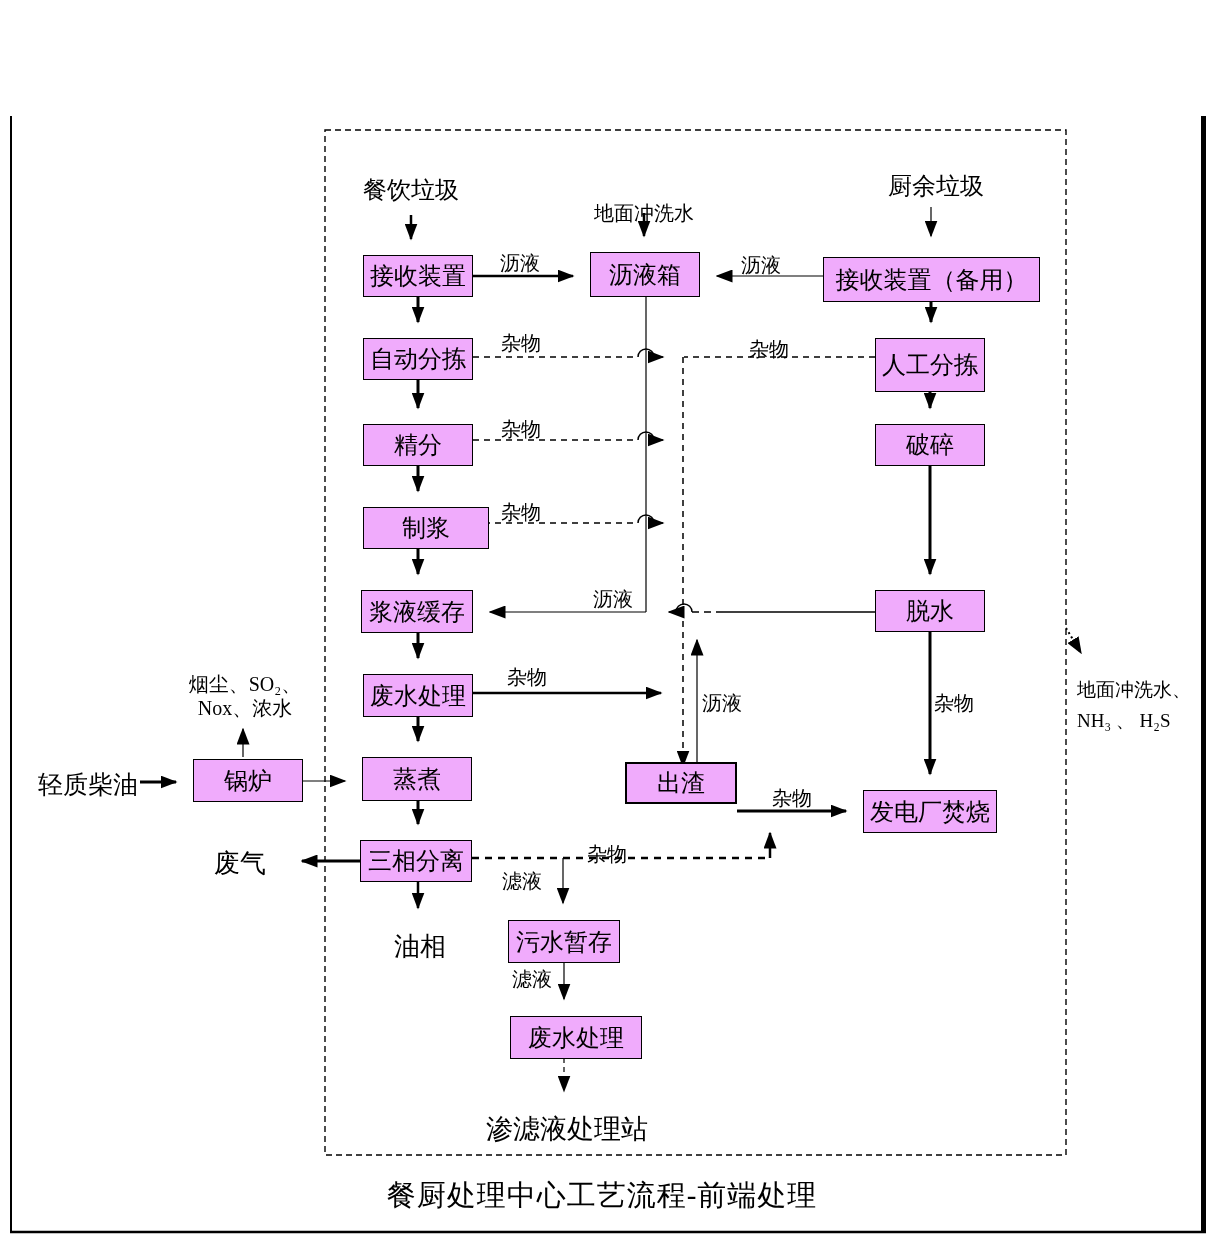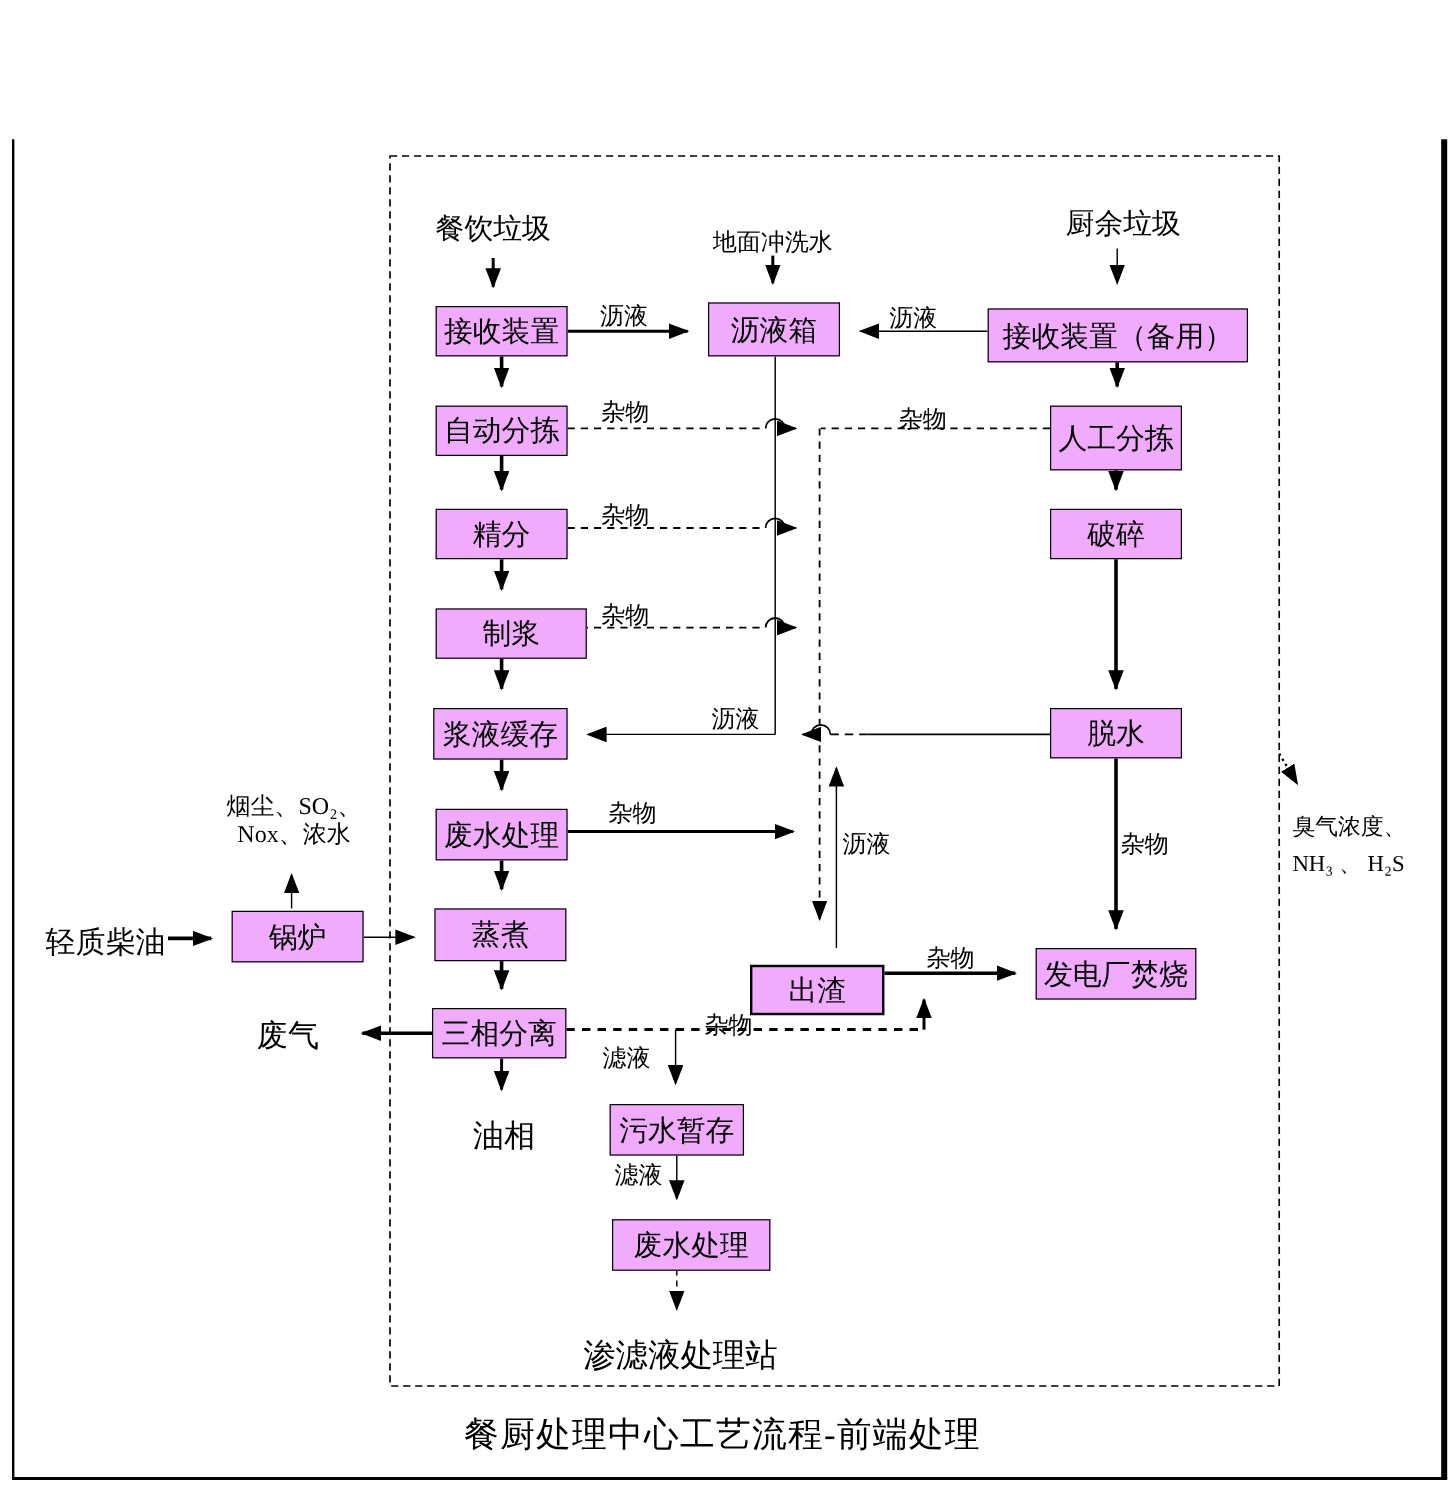--- a/index.html
+++ b/index.html
@@ -10,21 +10,21 @@
   #wires{position:absolute;left:0;top:0;width:1208px;height:1255px;}
   .node{
     position:absolute;box-sizing:border-box;border:1.5px solid #000;background:#f0abfc;
     display:flex;align-items:center;justify-content:center;
     font-size:24px;white-space:nowrap;
   }
   .node.bold-border{border-width:2.5px;}
   .flabel{position:absolute;white-space:nowrap;}
   .centered{transform:translateX(-50%);text-align:center;}
   .elabel{position:absolute;font-size:20px;white-space:nowrap;}
-  .fs20{font-size:20px;} .fs19{font-size:19px;} .fs24{font-size:24px;}
+  .fs20{font-size:20px;margin-top:12px;} .fs19{font-size:19px;} .fs24{font-size:24px;}
   .fs25{font-size:25px;} .fs26{font-size:26px;} .fs27{font-size:27px;} .fs29{font-size:29px;}
   .two-line{line-height:24px;}
   .odor{line-height:31px;}
   .title{letter-spacing:1px;}
 </style>
 </head>
 <body>
 
 <div id="stage">
 
@@ -105,39 +105,39 @@
   <div class="node" style="left:363px;top:507px;width:126px;height:42px">制浆</div>
   <div class="node" style="left:361px;top:590px;width:112px;height:43px">浆液缓存</div>
   <div class="node" style="left:363px;top:674px;width:110px;height:43px">废水处理</div>
   <div class="node" style="left:362px;top:757px;width:110px;height:44px">蒸煮</div>
   <div class="node" style="left:360px;top:840px;width:112px;height:42px">三相分离</div>
   <div class="node" style="left:590px;top:252px;width:110px;height:45px">沥液箱</div>
   <div class="node" style="left:823px;top:257px;width:217px;height:45px">接收装置（备用）</div>
   <div class="node" style="left:875px;top:338px;width:110px;height:54px">人工分拣</div>
   <div class="node" style="left:875px;top:424px;width:110px;height:42px">破碎</div>
   <div class="node" style="left:875px;top:590px;width:110px;height:42px">脱水</div>
-  <div class="node bold-border" style="left:625px;top:804px;width:112px;height:42px">出渣</div>
+  <div class="node bold-border" style="left:625px;top:762px;width:112px;height:42px">出渣</div>
   <div class="node" style="left:863px;top:790px;width:134px;height:43px">发电厂焚烧</div>
   <div class="node" style="left:508px;top:920px;width:112px;height:43px">污水暂存</div>
   <div class="node" style="left:510px;top:1016px;width:132px;height:43px">废水处理</div>
   <div class="node" style="left:193px;top:759px;width:110px;height:43px">锅炉</div>
 
   <div class="flabel centered fs24" style="left:411px;top:174px">餐饮垃圾</div>
   <div class="flabel centered fs20" style="left:644px;top:188px">地面冲洗水</div>
   <div class="flabel centered fs24" style="left:936px;top:170px">厨余垃圾</div>
   <div class="flabel fs25" style="left:38px;top:768px">轻质柴油</div>
   <div class="flabel centered fs20 two-line" style="left:245px;top:660px">
     <span>烟尘、SO₂、</span><br>
     <span>Nox、浓水</span>
   </div>
   <div class="flabel centered fs26" style="left:240px;top:846px">废气</div>
   <div class="flabel centered fs26" style="left:420px;top:929px">油相</div>
   <div class="flabel centered fs27" style="left:567px;top:1111px">渗滤液处理站</div>
   <div class="flabel fs19 odor" style="left:1077px;top:674px">
-    <span>臭气浓度、</span><br>
+    <span>地面冲洗水、</span><br>
     <span>NH₃ 、 H₂S</span>
   </div>
   <div class="flabel centered fs29 title" style="left:602px;top:1176px">餐厨处理中心工艺流程-前端处理</div>
 
   <div class="elabel" style="left:500px;top:250px">沥液</div>
   <div class="elabel" style="left:741px;top:252px">沥液</div>
   <div class="elabel" style="left:501px;top:330px">杂物</div>
   <div class="elabel" style="left:749px;top:336px">杂物</div>
   <div class="elabel" style="left:501px;top:416px">杂物</div>
   <div class="elabel" style="left:501px;top:499px">杂物</div>

